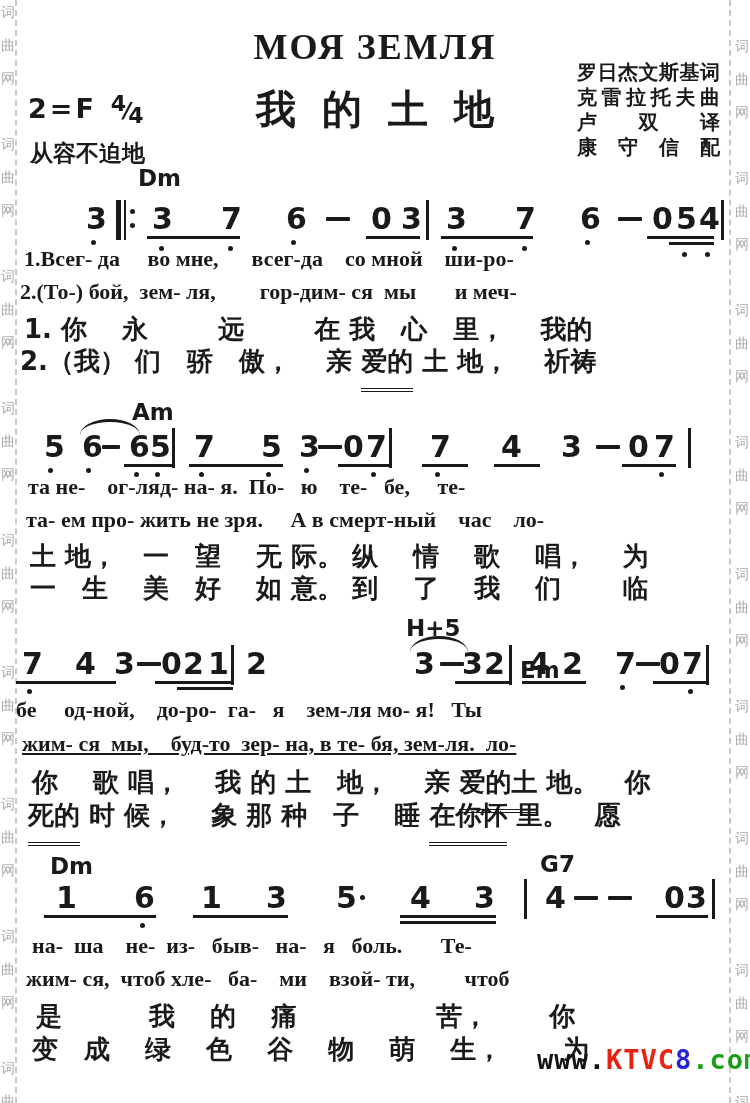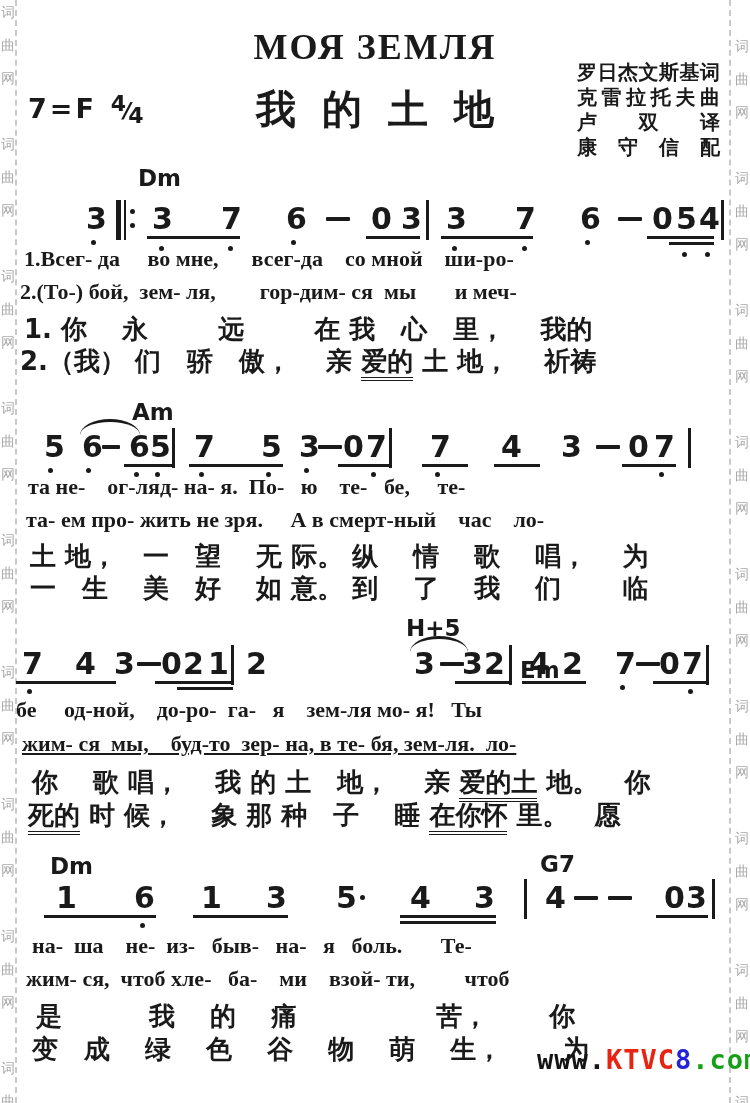--- a/index.html
+++ b/index.html
@@ -33,21 +33,21 @@
   .rep{position:absolute;width:22px;height:40px;}
   .rep i{position:absolute;top:0;bottom:0;background:#1a1a1a;}
   .rep .thick{left:0;width:5px;} .rep .thin{left:8px;width:2px;}
   .rep b{position:absolute;left:14px;width:5px;height:5px;border-radius:50%;background:#1a1a1a;}
   .rep .d1{top:9px;} .rep .d2{top:23px;}
   
   .lyric{position:absolute;white-space:pre;line-height:1.15;}
   .lyric.ru{font:bold 22px "Liberation Serif",serif;}
   .lyric.zh{font:bold 26px "DejaVu Sans",sans-serif;}
   .lyric span{white-space:pre;}
-  .u2{border-bottom:4px double #1a1a1a;padding-bottom:1px;}
+  .u2{border-bottom:4px double #1a1a1a;padding-bottom:12px;}
   
   #site{position:absolute;left:537px;top:1044px;font:bold 27px "DejaVu Sans Mono",monospace;letter-spacing:1px;}
 </style>
 </head>
 <body>
 
 <div id="page">
 
   <div class="rail" id="rail-left" style="left: 15px;"></div>
   <div class="rail" id="rail-right" style="left: 729px;"></div>
@@ -101,22 +101,23 @@
       <div class="wmchar" style="left: 735px; top: 896px;">网</div>
       <div class="wmchar" style="left: 735px; top: 962px;">词</div>
       <div class="wmchar" style="left: 735px; top: 995px;">曲</div>
       <div class="wmchar" style="left: 735px; top: 1028px;">网</div>
       <div class="wmchar" style="left: 735px; top: 1094px;">词</div>
     </div>
 
   <div id="title-ru">МОЯ ЗЕМЛЯ</div>
   <div id="title-zh">我的土地</div>
 
-  <div id="keysig"><span>7=F</span><span class="frac"><span class="ftop">4</span><span class="fsl">/</span><span class="fbot">4</span></span></div>
-
+  <div id="keysig"><span>2=F</span><span class="frac"><span class="ftop">4</span><span class="fsl">/</span><span class="fbot">4</span></span></div>
+
+  <div id="tempo">从容不迫地</div>
 
   <div id="credits">
     <div>罗日杰文斯基词</div>
     <div>克雷拉托夫曲</div>
     <div>卢双译</div>
     <div>康守信配</div>
   </div>
 
   <div id="music">
       <div class="chord" style="left: 138px; top: 167px;">Dm</div>

